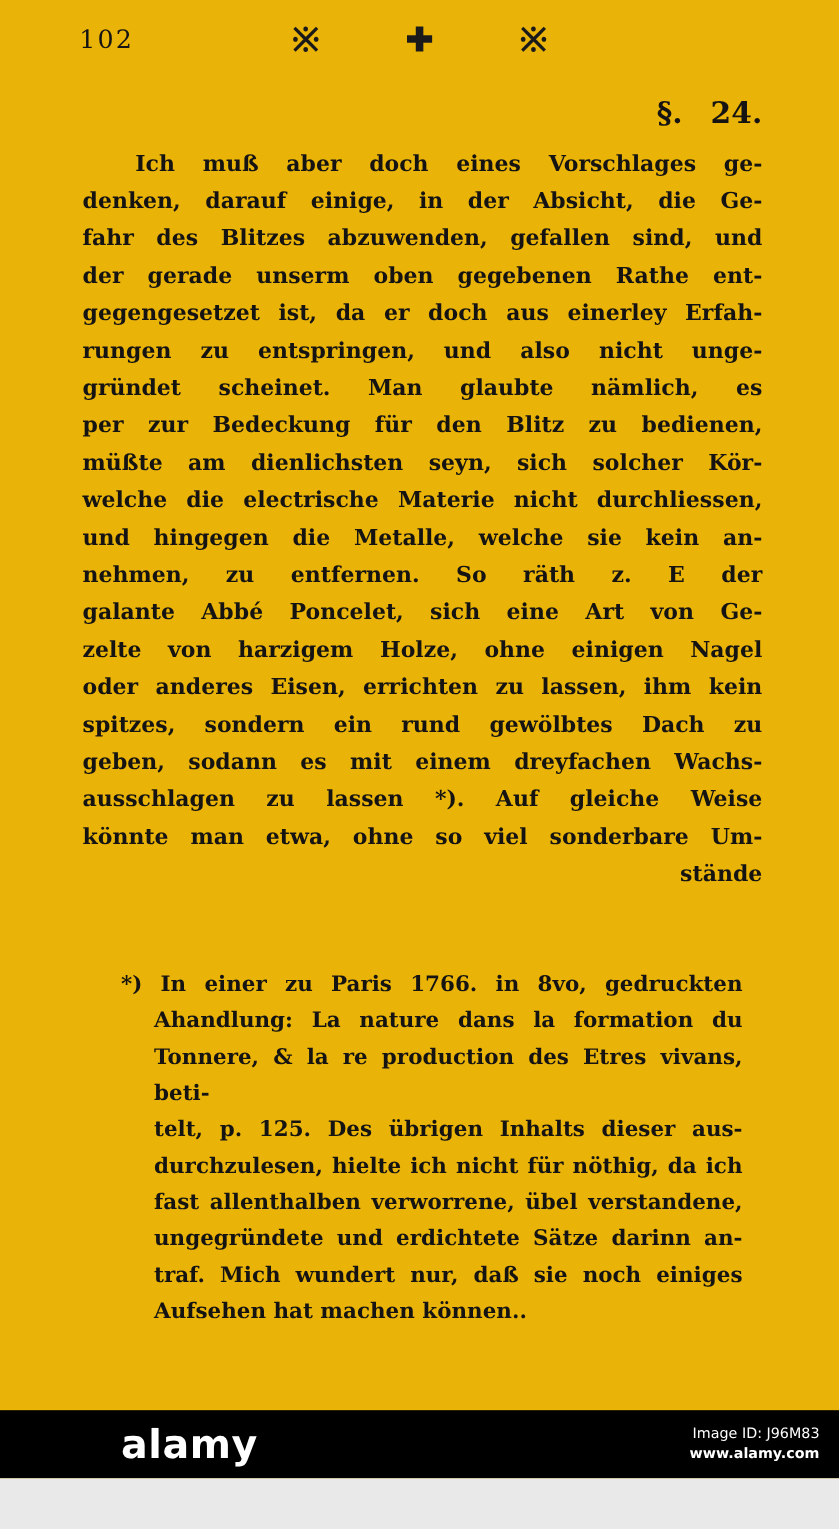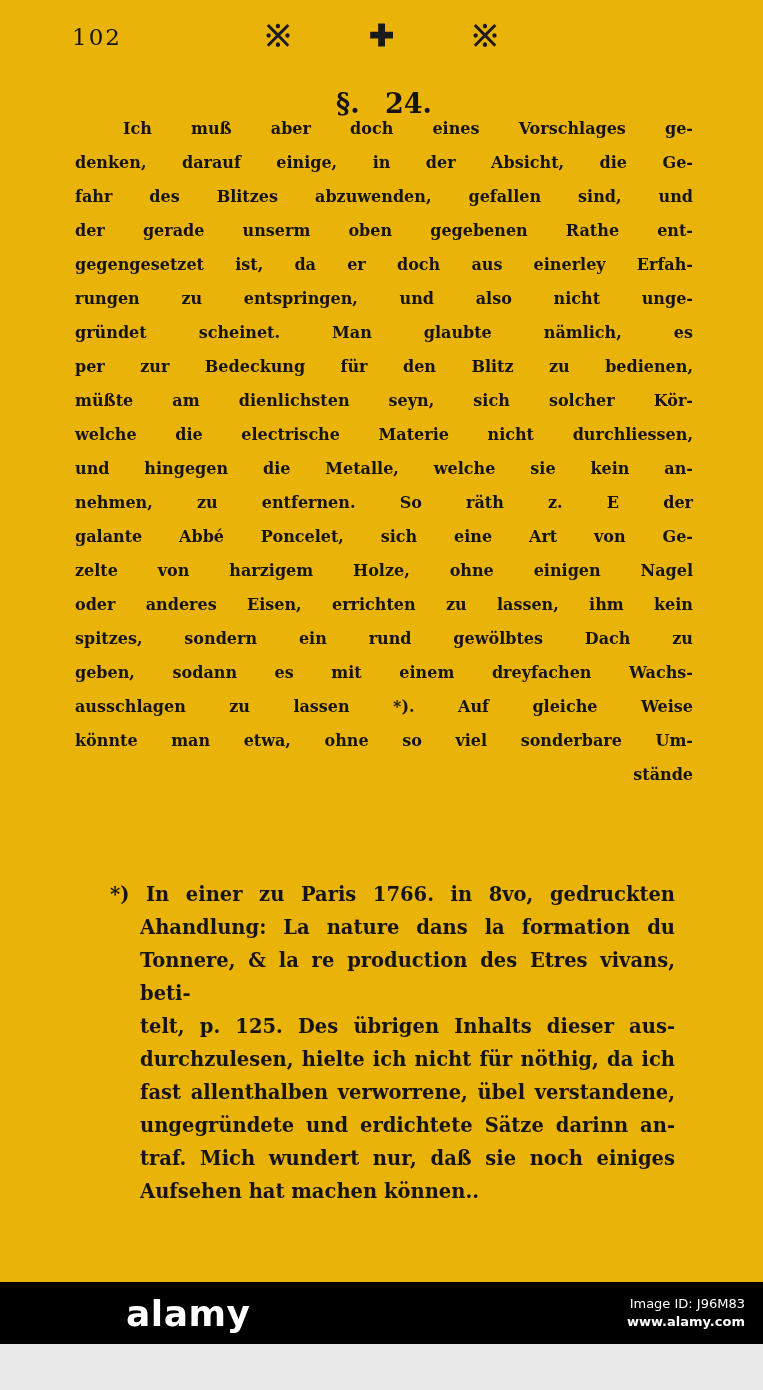--- a/index.html
+++ b/index.html
@@ -33,31 +33,31 @@
     font-weight: bold;
     letter-spacing: 34px;
     text-indent: 34px; 
     color: #1a1a1a;
   }
   .section-heading {
     position: absolute;
     top: 88px;
     left: 75px;
     width: 618px;
-    text-align: center;
+    text-align: right;
     font-size: 27px;
     font-weight: bold;
     word-spacing: 16px;
   }
   .body-text {
     position: absolute;
-    top: 112px;
+    top: 131px;
     left: 75px;
     width: 618px;
-    font-size: 16px;
+    font-size: 20px;
     font-weight: bold;
     line-height: 34px;
   }
   .body-text .text-line {
     text-align: justify;
     text-align-last: justify;
   }
   .body-text .text-line.indent-first {
     text-indent: 48px;
   }
@@ -99,21 +99,20 @@
     display: flex;
     align-items: center;
     justify-content: space-between;
     color: #ffffff;
     font-family: "DejaVu Sans", sans-serif;
   }
   .alamy-logo {
     font-size: 36px;
     font-weight: bold;
     letter-spacing: 0.5px;
-    margin-left: 16px;
   }
   .watermark-meta {
     text-align: right;
     font-size: 13px;
     line-height: 18px;
   }
   .watermark-meta .wm-url {
     font-weight: bold;
   }
 </style>

